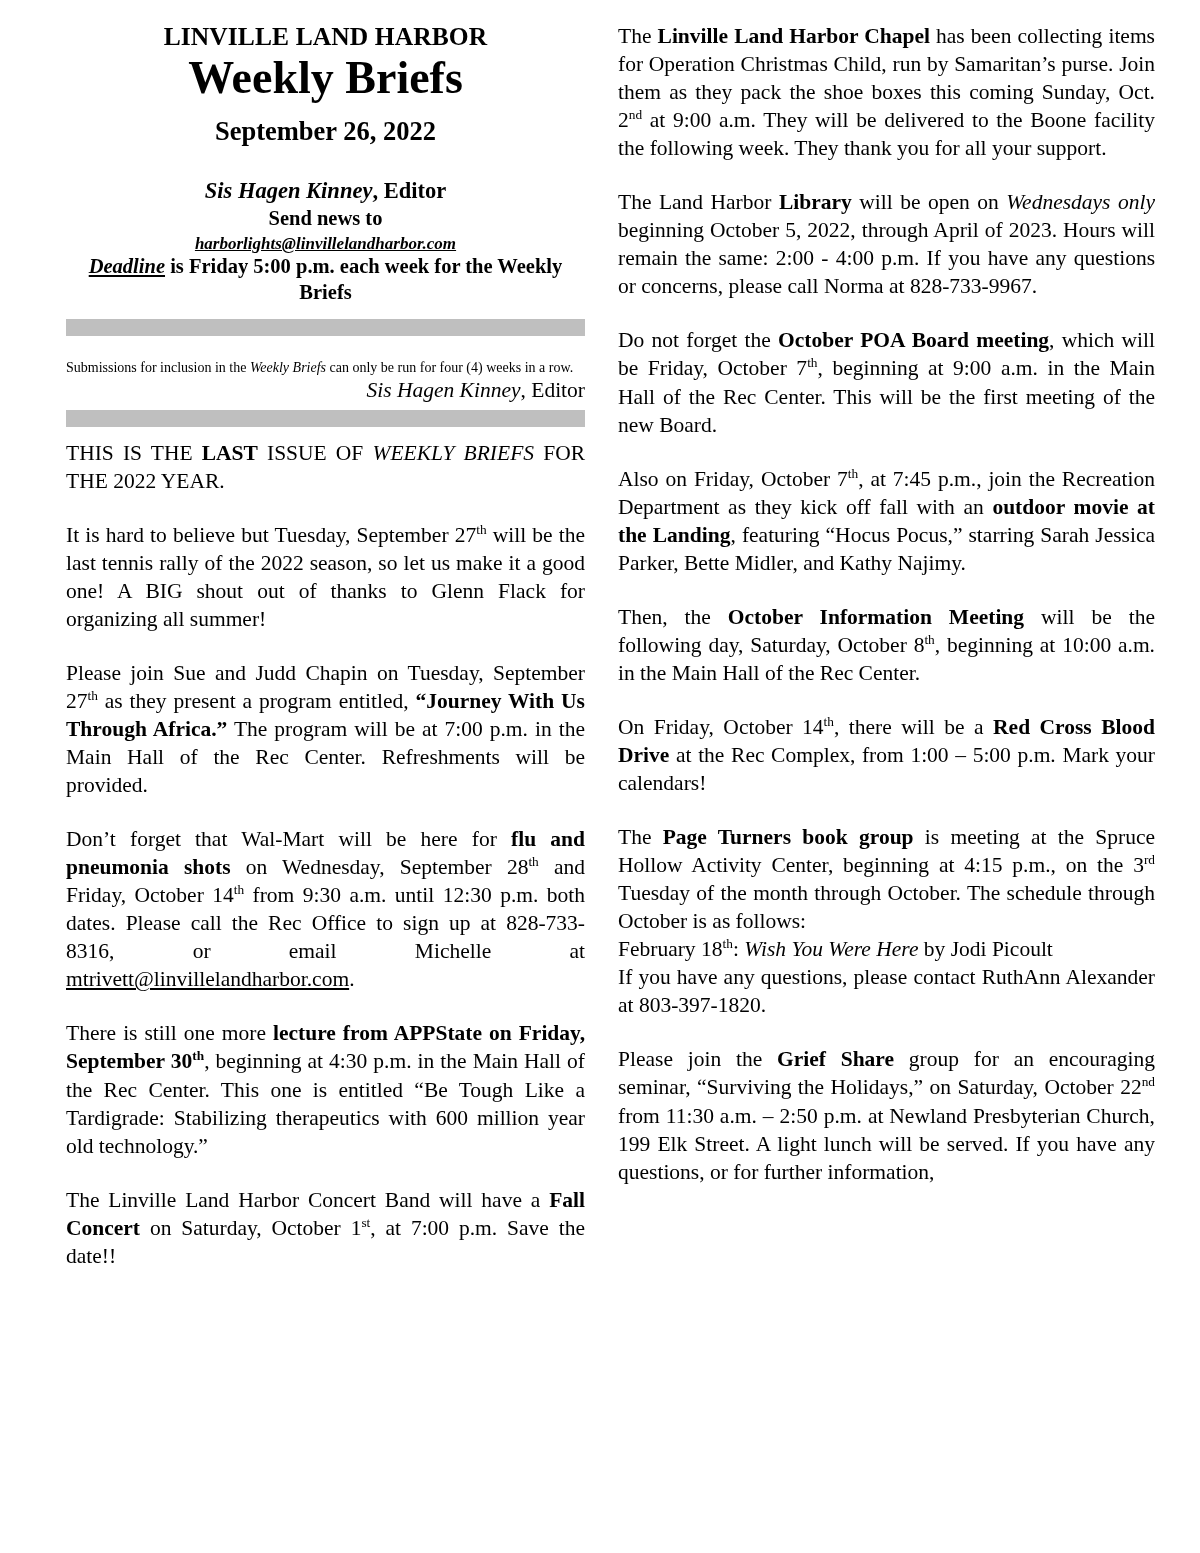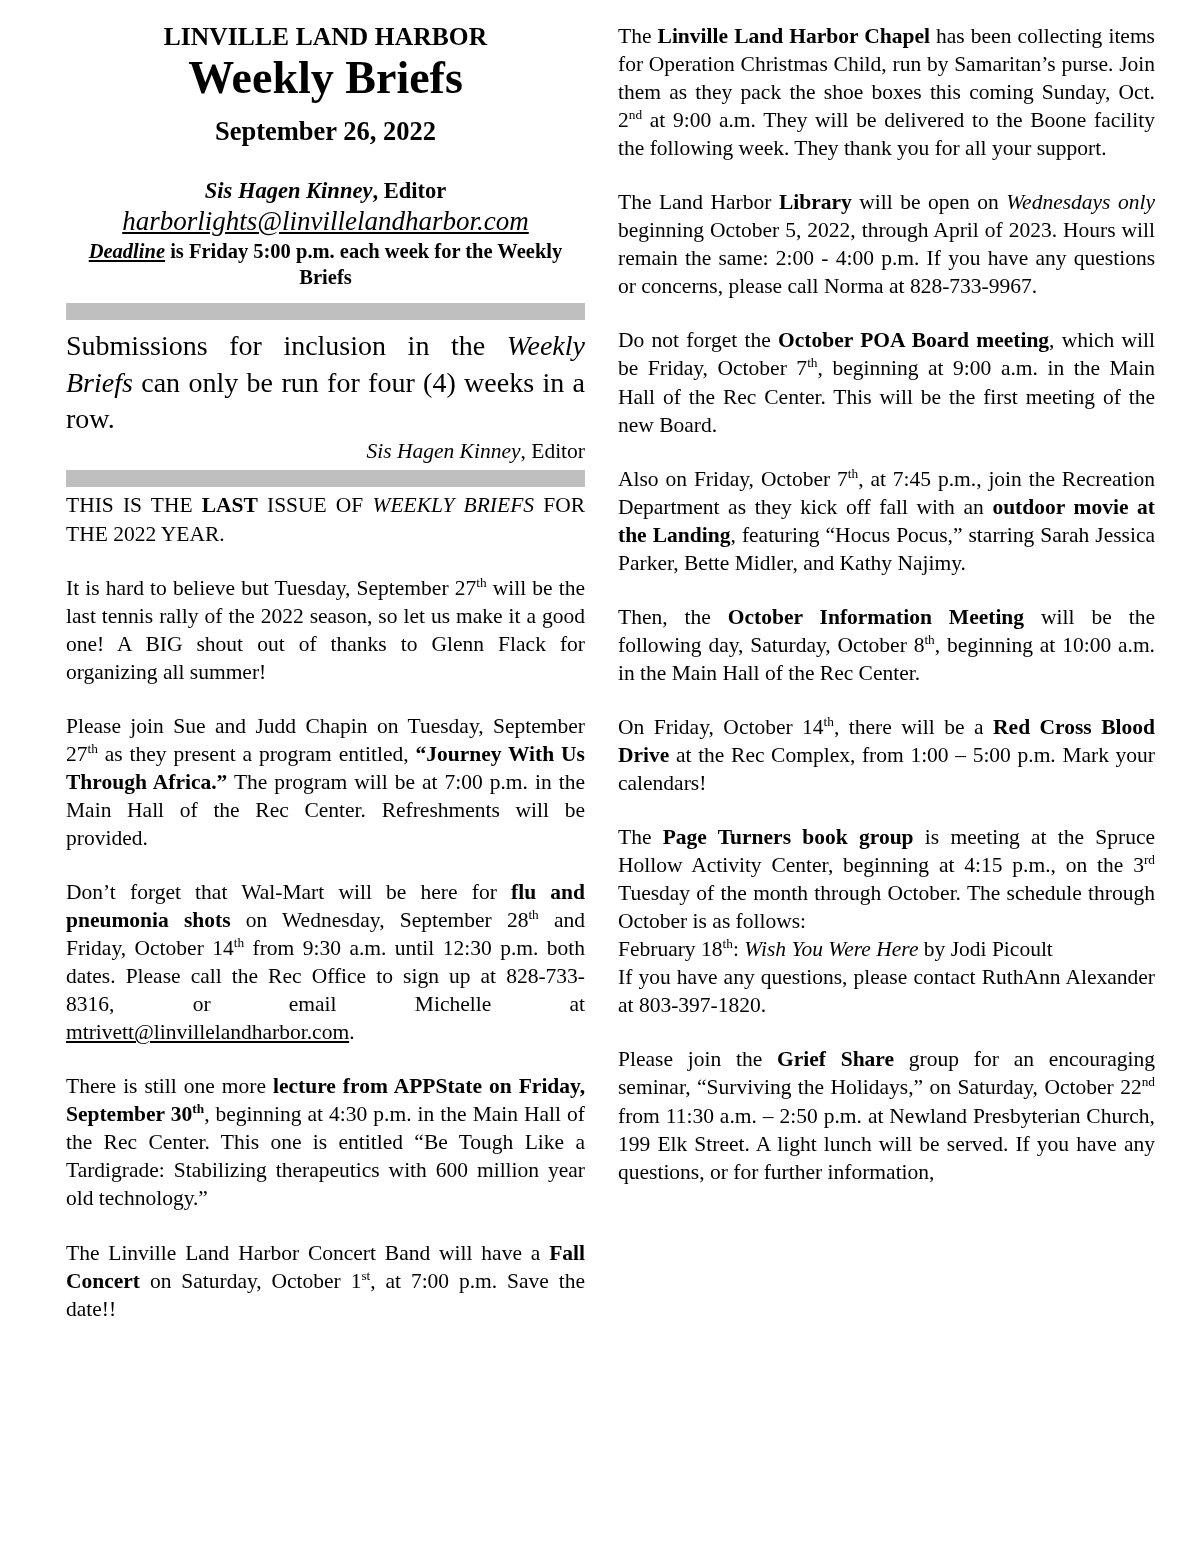--- a/index.html
+++ b/index.html
@@ -78,22 +78,22 @@
   .editor-line .ed-role {
     font-weight: bold;
   }
   .send-news {
     font-size: 20.5px;
     font-weight: bold;
     line-height: 1.25;
     margin: 2px 0 0 0;
   }
   .email-line {
-    font-size: 27px;
-    font-weight: normal;
+    font-size: 17px;
+    font-weight: bold;
     font-style: italic;
     text-decoration: underline;
     line-height: 1.25;
     margin: 1px 0 0 0;
   }
   .deadline-block {
     text-align: center;
     font-size: 20.5px;
     font-weight: bold;
     line-height: 1.25;
@@ -106,44 +106,44 @@
   
   .gray-bar {
     height: 17px;
     background: #bfbfbf;
     margin-left: 0;
     width: 519px;
   }
   .gray-bar.top { margin-top: 13px; }
   .gray-bar.bottom { margin-top: 5px; }
   .submissions {
-    font-size: 28px;
+    font-size: 14px;
     line-height: 1.30;
     text-align: justify;
-    margin: 8px 0 0 0;
+    margin: 23px 0 0 0;
   }
   .submissions .italic { font-style: italic; }
   .sig {
     text-align: right;
     font-size: 21.5px;
     line-height: 1.30;
     margin: 0;
   }
   .sig .sig-name { font-style: italic; }
 
   
   p.body {
     font-size: 21.5px;
     line-height: 1.305;
     text-align: justify;
     text-justify: inter-word;
     margin: 0 0 26px 0;
   }
   p.body.tight { margin-bottom: 0; }
-  .col-left p.body:first-of-type { margin-top: 4px; }
+  .col-left p.body:first-of-type { margin-top: 12px; }
   .col-left .body-start { margin-top: 34px; }
   b, .b { font-weight: bold; }
   i, .i { }
   .u { text-decoration: underline; }
   sup {
     font-size: 0.62em;
     line-height: 0;
     vertical-align: super;
   }
 </style>
@@ -156,20 +156,21 @@
     <div class="col col-left">
 
       <div class="masthead">
         <div class="mast-org">LINVILLE LAND HARBOR</div>
         <div class="mast-title">Weekly Briefs</div>
         <div class="mast-date">September 26, 2022</div>
       </div>
 
       <div class="editor-block">
         <div class="editor-line"><span class="ed-name">Sis Hagen Kinney</span><span class="ed-role">, Editor</span></div>
+        <div class="send-news">Send news to</div>
         <div class="email-line">harborlights@linvillelandharbor.com</div>
       </div>
 
       <div class="deadline-block"><span class="dl-word">Deadline</span><span> is Friday 5:00 p.m. each week for the Weekly Briefs</span></div>
 
       <div class="gray-bar top"></div>
 
       <div class="submissions"><span>Submissions for inclusion in the </span><span class="italic">Weekly Briefs</span><span> can only be run for four (4) weeks in a row.</span></div>
       <div class="sig"><span class="sig-name">Sis Hagen Kinney</span><span>, Editor</span></div>
 

